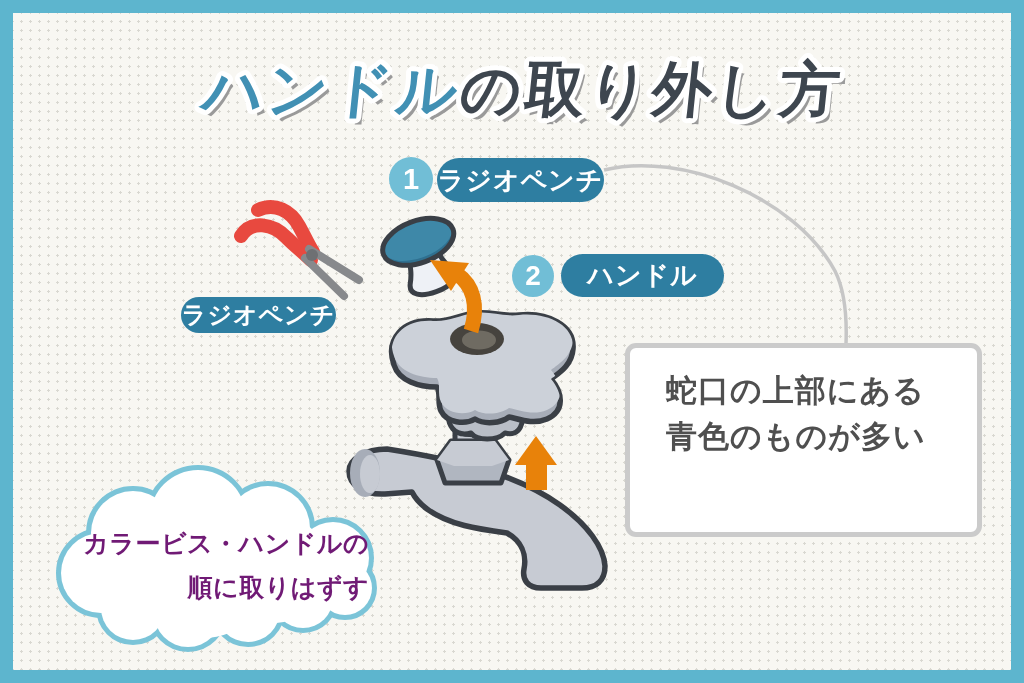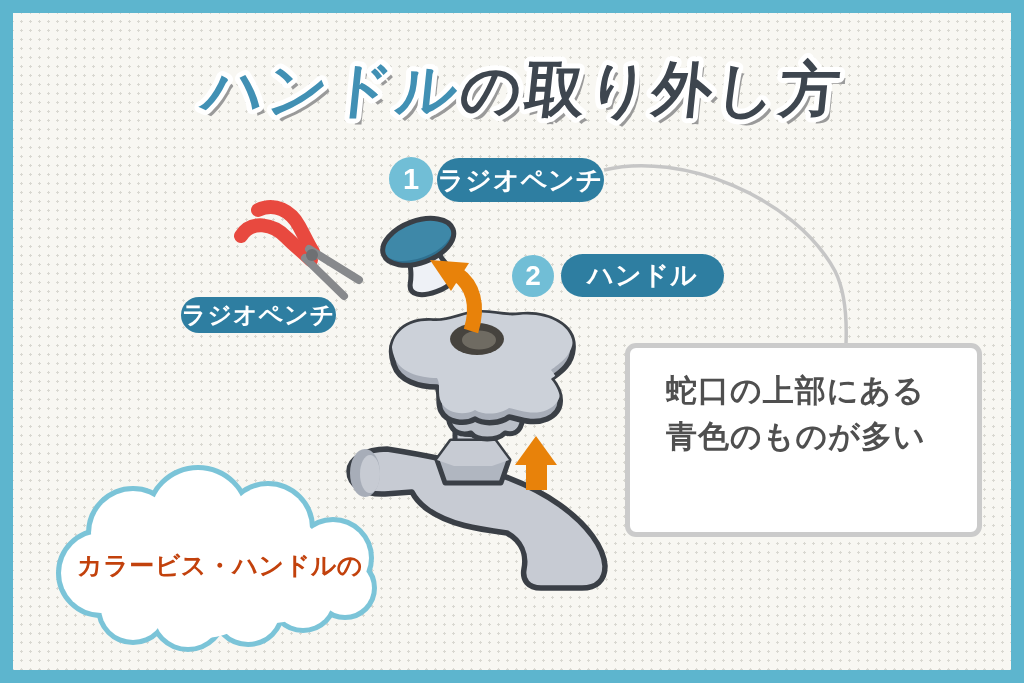--- a/index.html
+++ b/index.html
@@ -27,22 +27,22 @@
     display:flex;align-items:center;justify-content:center;font-weight:bold;font-size:29px;
   }
   .note-box{
     position:absolute;z-index:4;left:612px;top:330px;width:357px;height:194px;
     background:#ffffff;border:5px solid #cbcbcb;border-radius:11px;
     padding:20px 0 0 36px;color:#4f4f4f;font-weight:bold;font-size:31px;line-height:46px;
     letter-spacing:1px;
   }
   .cloud-text{
     position:absolute;z-index:4;left:58px;top:492px;width:298px;height:120px;
-    display:flex;flex-direction:column;align-items:center;justify-content:center;
-    color:#c2410c;font-weight:bold;font-size:25px;line-height:44px;letter-spacing:0.5px;
+    display:flex;flex-direction:column;align-items:flex-end;justify-content:center;
+    color:#701a75;font-weight:bold;font-size:25px;line-height:44px;letter-spacing:0.5px;
   }
 </style>
 </head>
 <body>
 
 <div class="stage">
   <div class="dots"></div>
 
   <svg class="art" width="1024" height="683" viewBox="0 0 1024 683">
 
@@ -156,14 +156,15 @@
 
   <div class="pill" style="left:168px;top:284px;width:155px;height:36px;font-size:24px;">ラジオペンチ</div>
 
   <div class="note-box">
     <div>蛇口の上部にある</div>
     <div>青色のものが多い</div>
   </div>
 
   <div class="cloud-text">
     <div>カラービス・ハンドルの</div>
+    <div>順に取りはずす</div>
   </div>
 </div>
 
 </body></html>

